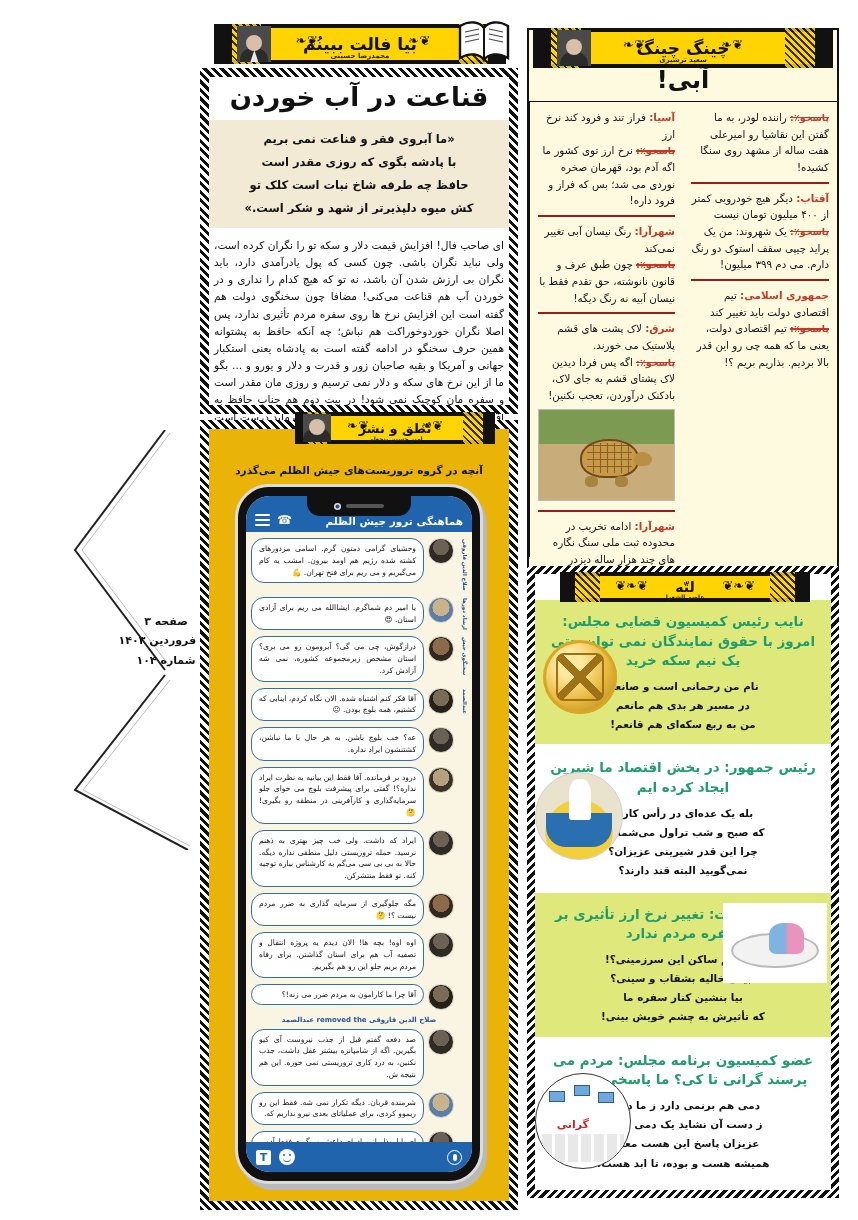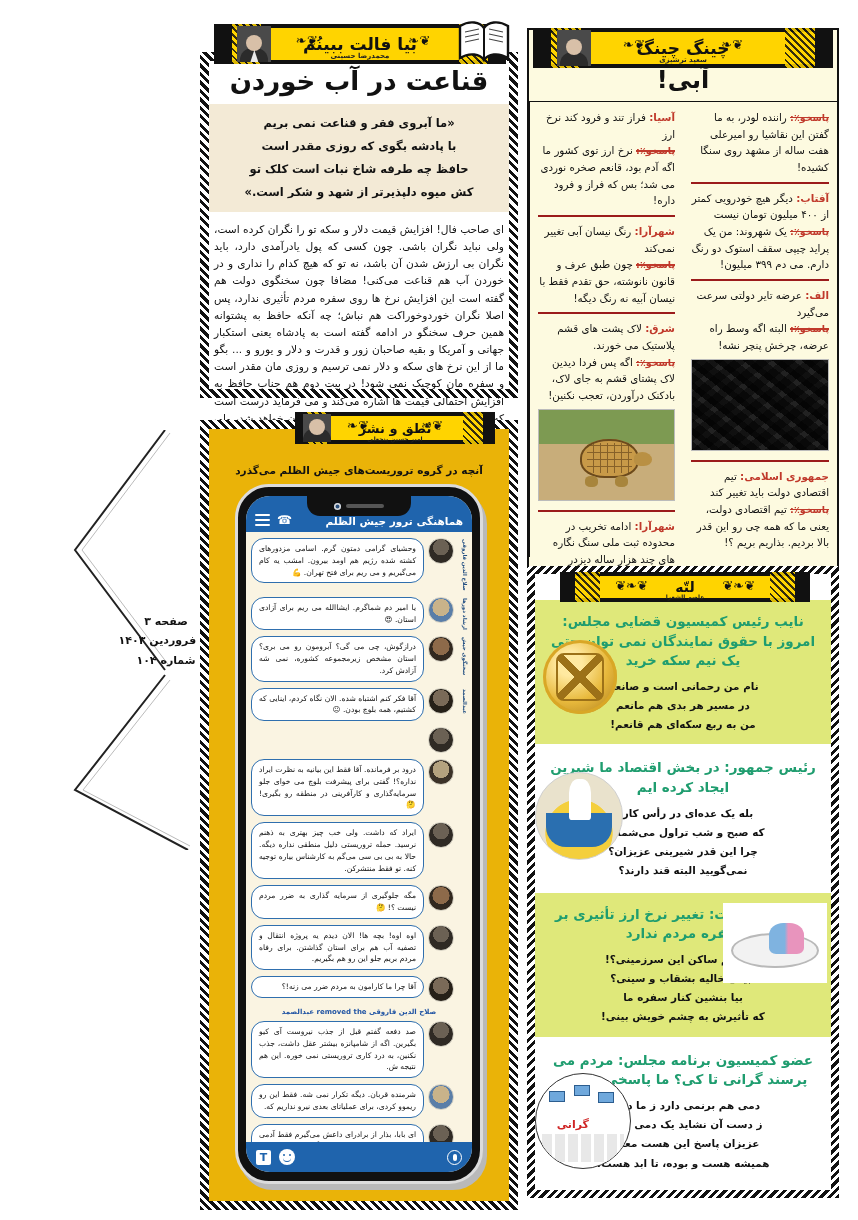--- a/index.html
+++ b/index.html
@@ -89,21 +89,21 @@
     position:absolute; left:118px; top:612px; width:96px;
     text-align:center; font-size:11px; font-weight:bold; color:#111;
     line-height:1.75; direction:rtl;
   }
   .foldwrap { position:absolute; left:70px; top:430px; width:150px; height:420px; }
   .foldwrap svg { display:block; }
 
   
   .box { position:absolute; background:#fff; }
 
-  .fal-box { left:200px; top:52px; width:318px; height:346px; background:#fff; }
+  .fal-box { left:200px; top:68px; width:318px; height:346px; background:#fff; }
   .fal-title {
     text-align:center; font-size:26px; font-weight:bold; color:#111;
     margin: 14px 0 8px 0; direction:rtl; letter-spacing:-.3px;
   }
   .fal-poem {
     background:#f3ead6; padding:8px 14px; direction:rtl; text-align:center;
     font-size:11.5px; font-weight:bold; line-height:2; color:#111;
   }
   .fal-body {
     padding:9px 14px 6px 14px; direction:rtl; text-align:justify;
@@ -326,21 +326,21 @@
 
   <div class="box cc-box">
     <div class="cc-title">حق تقدم فقط با نیسان آبی!</div>
     <div class="cc-cols">
 
       <div class="cc-col rightc">
         <div class="cc-item">
           <span class="src">آسیا:</span>
           <span>فراز تند و فرود کند نرخ ارز</span><br>
           <span class="pz">پاسخو٪:</span>
-          <span>نرخ ارز توی کشور ما اگه آدم بود، قانعم صخره نوردی می شد؛ بس که فراز و فرود داره!</span>
+          <span>نرخ ارز توی کشور ما اگه آدم بود، قهرمان صخره نوردی می شد؛ بس که فراز و فرود داره!</span>
         </div>
         <div class="cc-item">
           <span class="src">شهرآرا:</span>
           <span>رنگ نیسان آبی تغییر نمی‌کند</span><br>
           <span class="pz">پاسخو٪:</span>
           <span>چون طبق عرف و قانون نانوشته، حق تقدم فقط با نیسان آبیه نه رنگ دیگه!</span>
         </div>
         <div class="cc-item">
           <span class="src">شرق:</span>
           <span>لاک پشت های قشم پلاستیک می خورند.</span><br>
@@ -364,27 +364,20 @@
           <span class="pz">پاسخو٪:</span>
           <span>راننده لودر، به ما گفتن این نقاشیا رو امیرعلی هفت ساله از مشهد روی سنگا کشیده!</span>
         </div>
         <div class="cc-item">
           <span class="src">آفتاب:</span>
           <span>دیگر هیچ خودرویی کمتر از ۴۰۰ میلیون تومان نیست</span><br>
           <span class="pz">پاسخو٪:</span>
           <span>یک شهروند: من یک پراید چیپی سقف استوک دو رنگ دارم. می دم ۳۹۹ میلیون!</span>
         </div>
         <div class="cc-item">
-          <span class="src">الف:</span>
-          <span>عرضه تایر دولتی سرعت می‌گیرد</span><br>
-          <span class="pz">پاسخو٪:</span>
-          <span>البته اگه وسط راه عرضه، چرخش پنچر نشه!</span>
-          <div class="photo tire-photo"></div>
-        </div>
-        <div class="cc-item">
           <span class="src">جمهوری اسلامی:</span>
           <span>تیم اقتصادی دولت باید تغییر کند</span><br>
           <span class="pz">پاسخو٪:</span>
           <span>تیم اقتصادی دولت، یعنی ما که همه چی رو این قدر بالا بردیم. بذاریم بریم ؟!</span>
         </div>
       </div>
     </div>
   </div>
 
   <div style="position:absolute; left:533px; top:28px; width:300px;">
@@ -449,20 +442,21 @@
 
           <div class="msg">
             <span class="sname">عبدالصمد</span>
             <span class="ava a4"></span>
             <span class="bub">آقا فکر کنم اشتباه شده. الان نگاه کردم، اینایی که کشتیم، همه بلوچ بودن. 😐</span>
           </div>
 
           <div class="msg">
             <span class="sname"></span>
             <span class="ava a1"></span>
+            <span class="bub">عه؟ خب بلوچ باشن. به هر حال با ما نباشن، کشتنشون ایراد نداره.</span>
           </div>
 
           <div class="msg">
             <span class="sname"></span>
             <span class="ava a5"></span>
             <span class="bub">درود بر فرمانده. آقا فقط این بیانیه به نظرت ایراد نداره؟! گفتی برای پیشرفت بلوچ می خوای جلو سرمایه‌گذاری و کارآفرینی در منطقه رو بگیری! 🤔</span>
           </div>
 
           <div class="msg">
             <span class="sname"></span>

